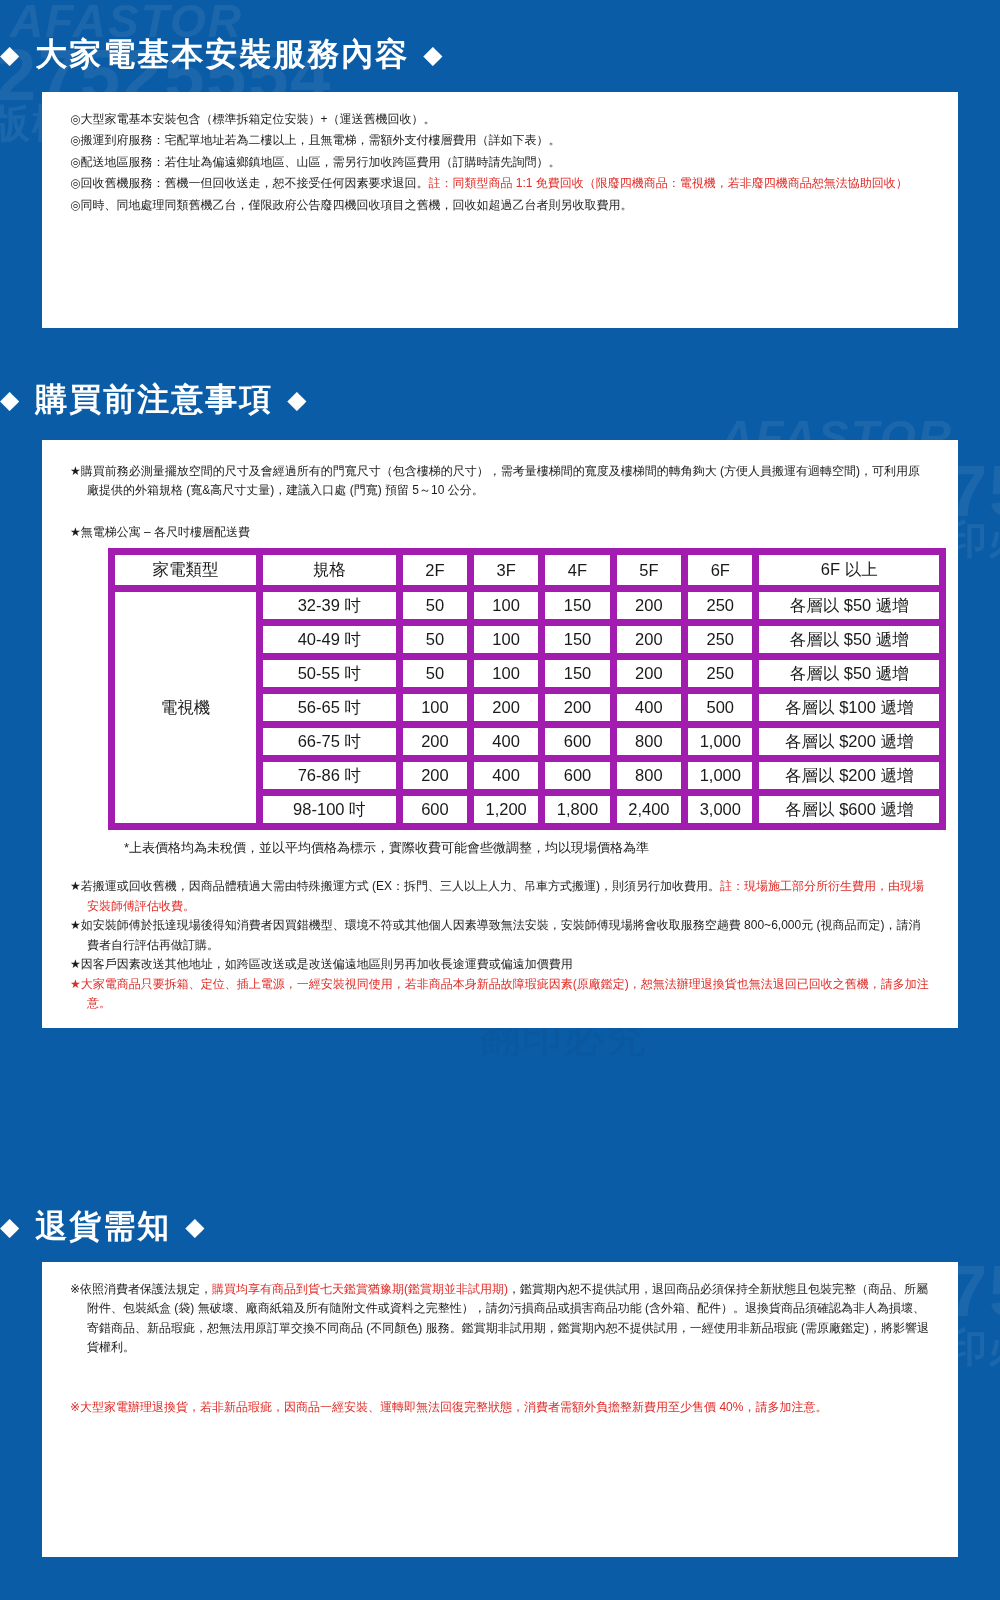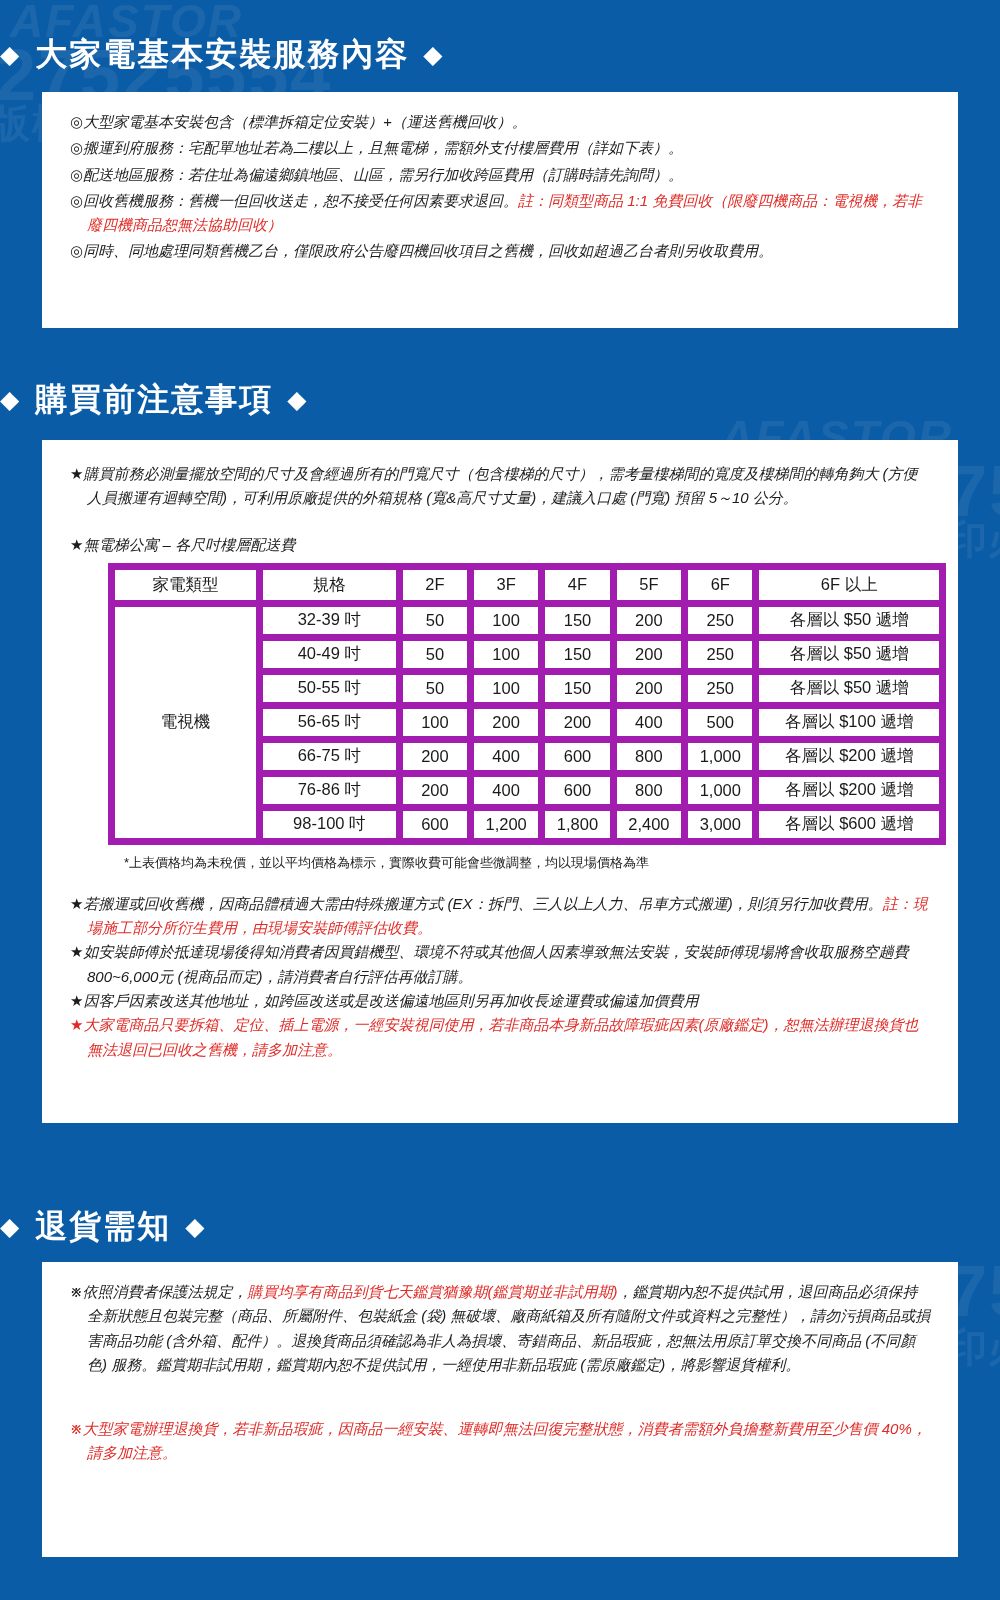--- a/index.html
+++ b/index.html
@@ -42,21 +42,21 @@
   .sec-head .ttl { margin:0 14px; }
 
   
   .panel {
     position:absolute;
     background:#ffffff;
     left:42px; width:916px;
   }
 
   
-  .txt { font-size:15px; line-height:1.62; color:#1c1c1c;font-style:italic; }
+  .txt { font-size:12px; line-height:1.62; color:#1c1c1c; }
   .red { color:#e02b26; }
   .li { margin:0 0 2px 0; text-indent:-17px; padding-left:17px; }
   .li-star { text-indent:-17px; padding-left:17px; margin:0; }
 
   
   table.fee {
     border-collapse:collapse;
     width:838px;
     margin:6px 0 0 38px;
     font-size:16.5px;
@@ -116,21 +116,21 @@
         <span>◎</span><span>同時、同地處理同類舊機乙台，僅限政府公告廢四機回收項目之舊機，回收如超過乙台者則另收取費用。</span>
       </div>
     </div>
   </div>
 </div>
 
 <div class="sec-head" style="top:378px;">
   <span class="dia">◆</span><span class="ttl">購買前注意事項</span><span class="dia">◆</span>
 </div>
 
-<div class="panel" style="top:440px; height:683px;">
+<div class="panel" style="top:440px; height:588px;">
   <div class="panel-inner" style="padding-top:22px;">
     <div class="txt">
       <div class="li-star" style="margin-bottom:22px;">
         <span>★</span><span>購買前務必測量擺放空間的尺寸及會經過所有的門寬尺寸（包含樓梯的尺寸），需考量樓梯間的寬度及樓梯間的轉角夠大 (方便人員搬運有迴轉空間)，可利用原廠提供的外箱規格 (寬&amp;高尺寸丈量)，建議入口處 (門寬) 預留 5～10 公分。</span>
       </div>
       <div class="li-star">
         <span>★</span><span>無電梯公寓 – 各尺吋樓層配送費</span>
       </div>
     </div>
 

